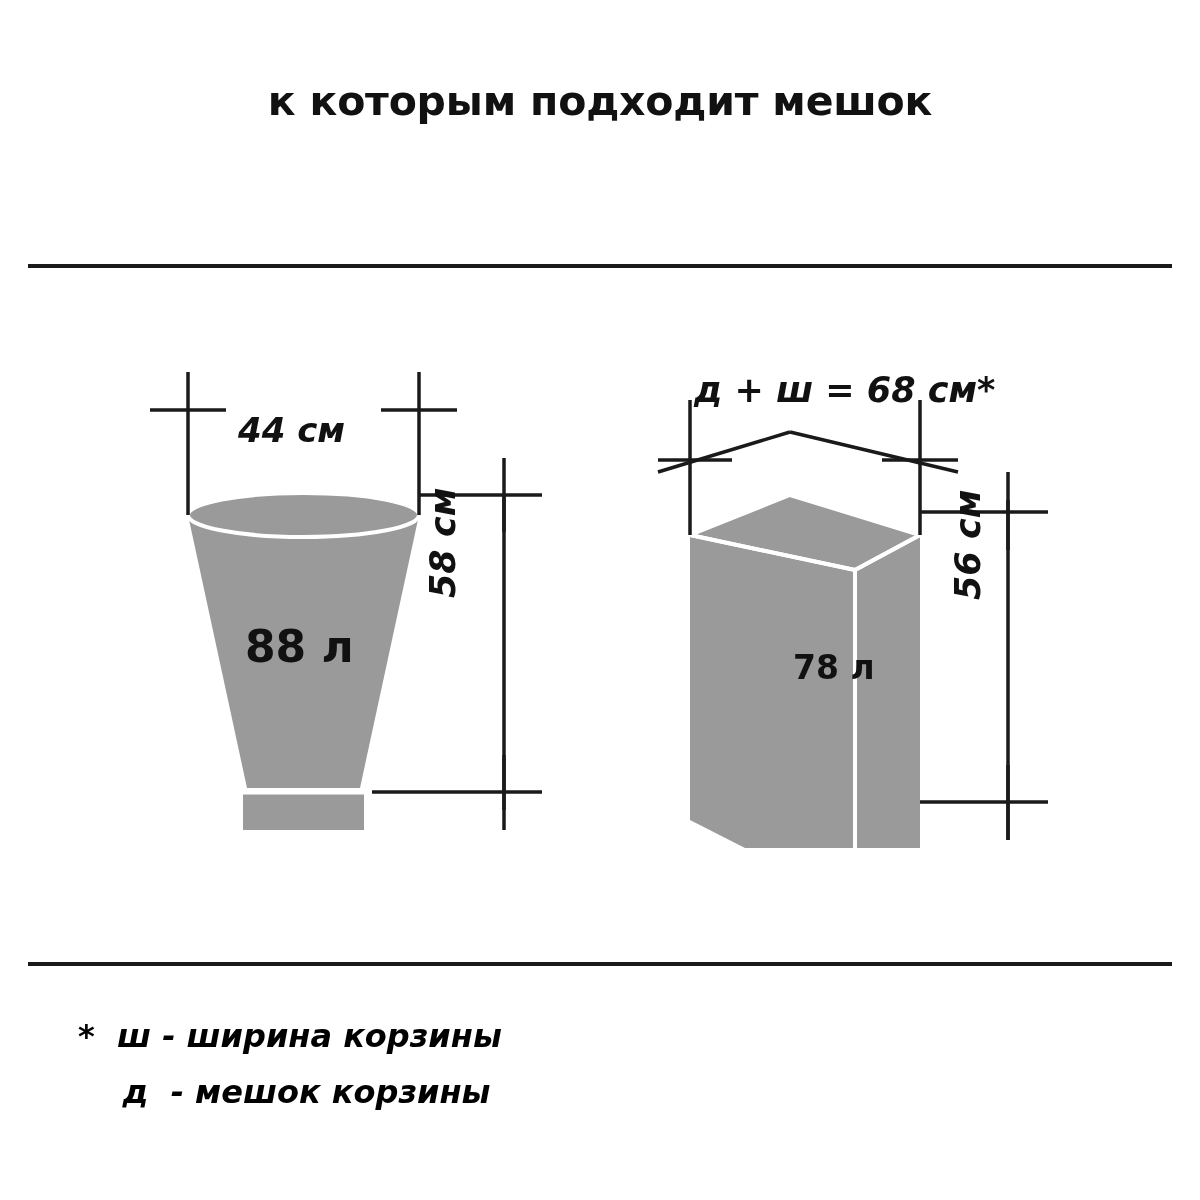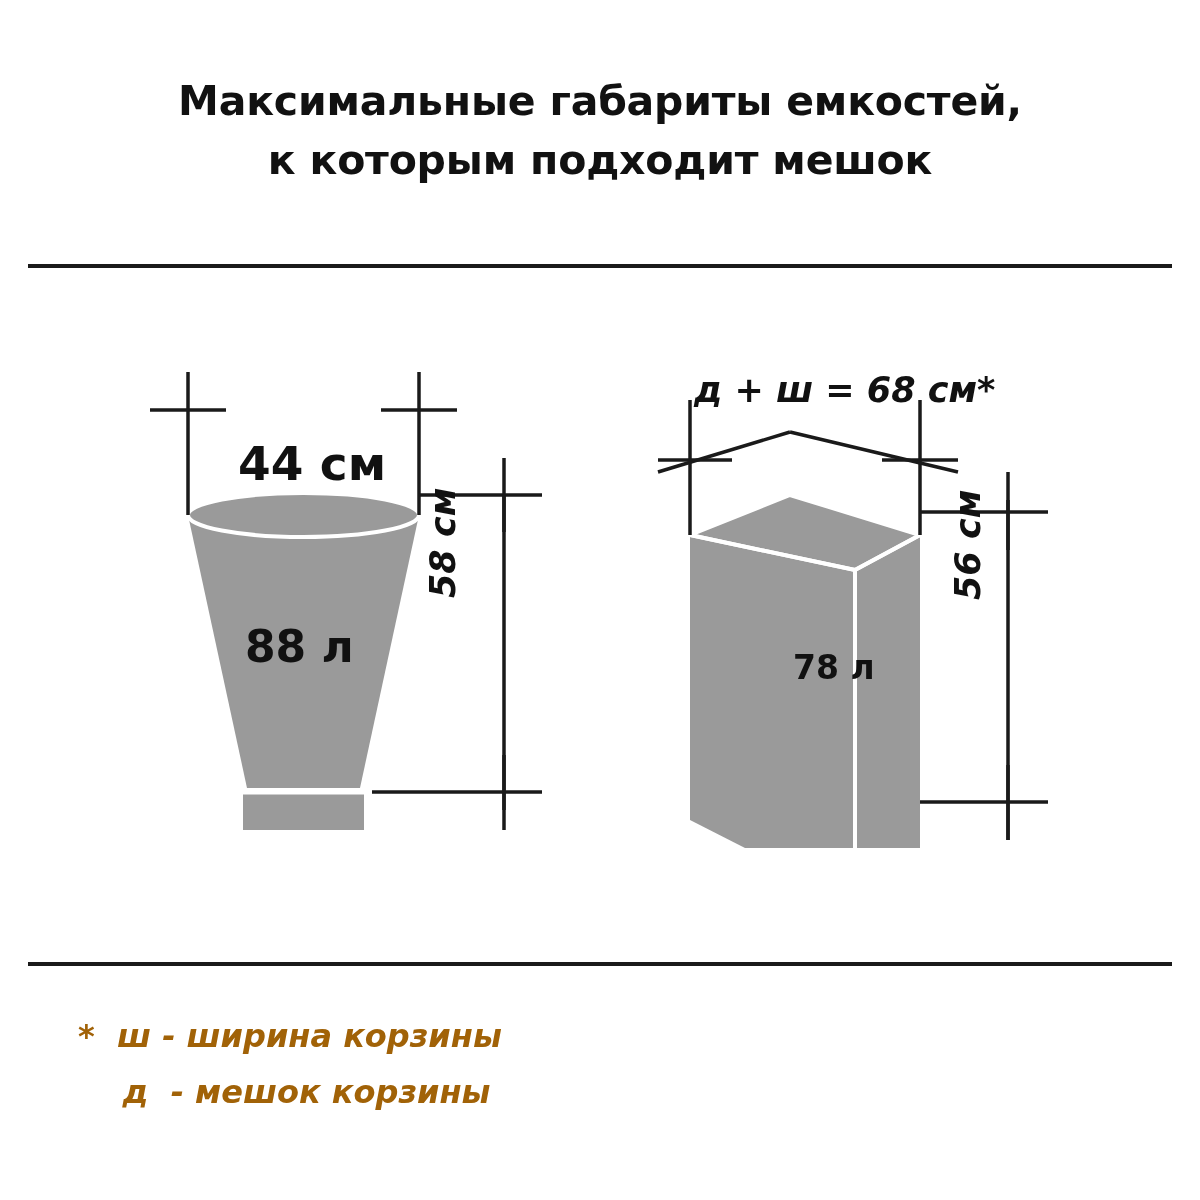--- a/index.html
+++ b/index.html
@@ -53,21 +53,21 @@
     position: absolute;
     left: 78px;
     top: 1008px;
     width: 700px;
   }
   .footnote {
     font-size: 32px;
     font-weight: bold;
     font-style: italic;
     line-height: 1.75;
-    color: #a16207;
+    color: #000000;
     white-space: pre;
   }
 
   
   .diagram {
     position: absolute;
     top: 340px;
     height: 560px;
   }
   .diagram svg {
@@ -80,22 +80,23 @@
   .overlay-label {
     position: absolute;
     font-weight: bold;
     color: #111111;
     white-space: nowrap;
   }
 
   
   .lbl-width-left {
     left: 238px;
-    top: 436px;
-    font-size: 47px;
+    top: 410px;
+    font-size: 34px;
+    font-style: italic;
   }
   
   .lbl-vol-left {
     left: 245px;
     top: 621px;
     font-size: 44px;
   }
   
   .lbl-height-left {
     left: 423px;
@@ -127,21 +128,20 @@
     transform: rotate(-90deg);
     transform-origin: left top;
   }
 </style>
 </head>
 <body>
 
 <div class="page">
 
   <div class="title-block">
-    <div class="title-line">Максимальные габариты емкостей,</div>
     <div class="title-line">к которым подходит мешок</div>
   </div>
 
   <div class="rule top"></div>
 
   <div class="diagram diagram-left">
     <svg width="470" height="560" viewBox="0 0 470 560">
 
       <g>
         <path d="M78 175 L137 448 L250 448 L309 175 Z" fill="#9a9a9a"></path>

